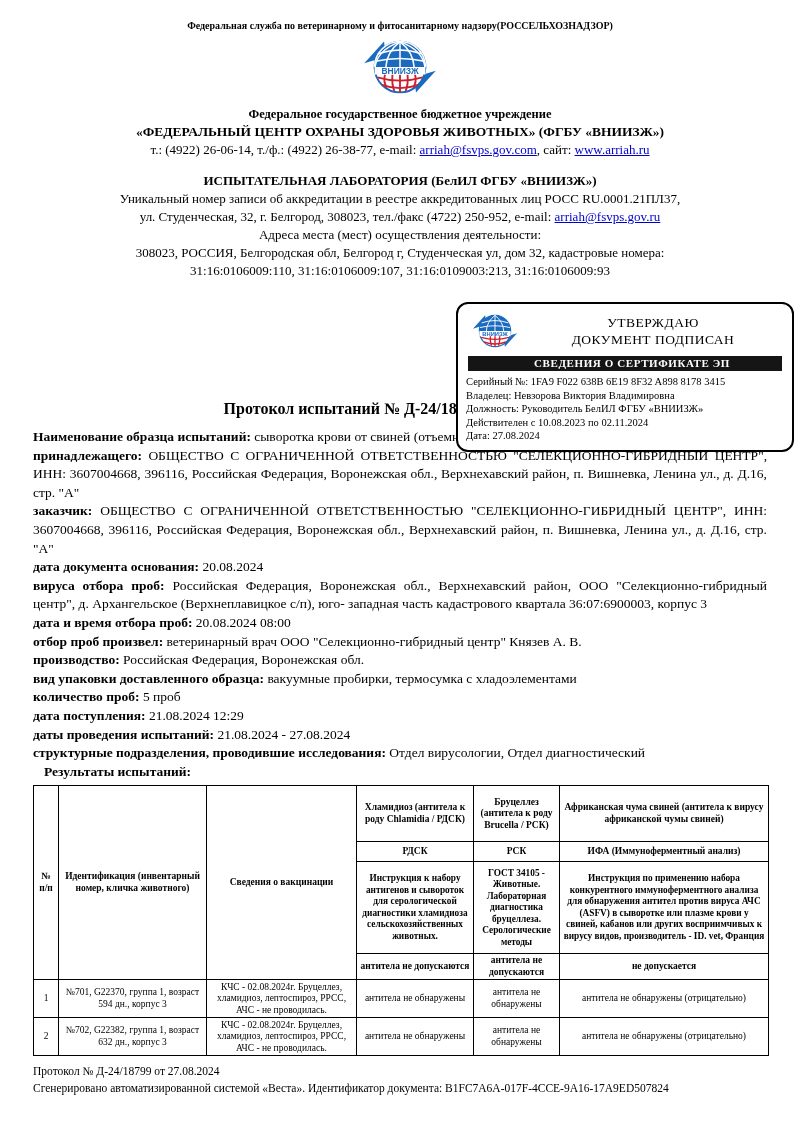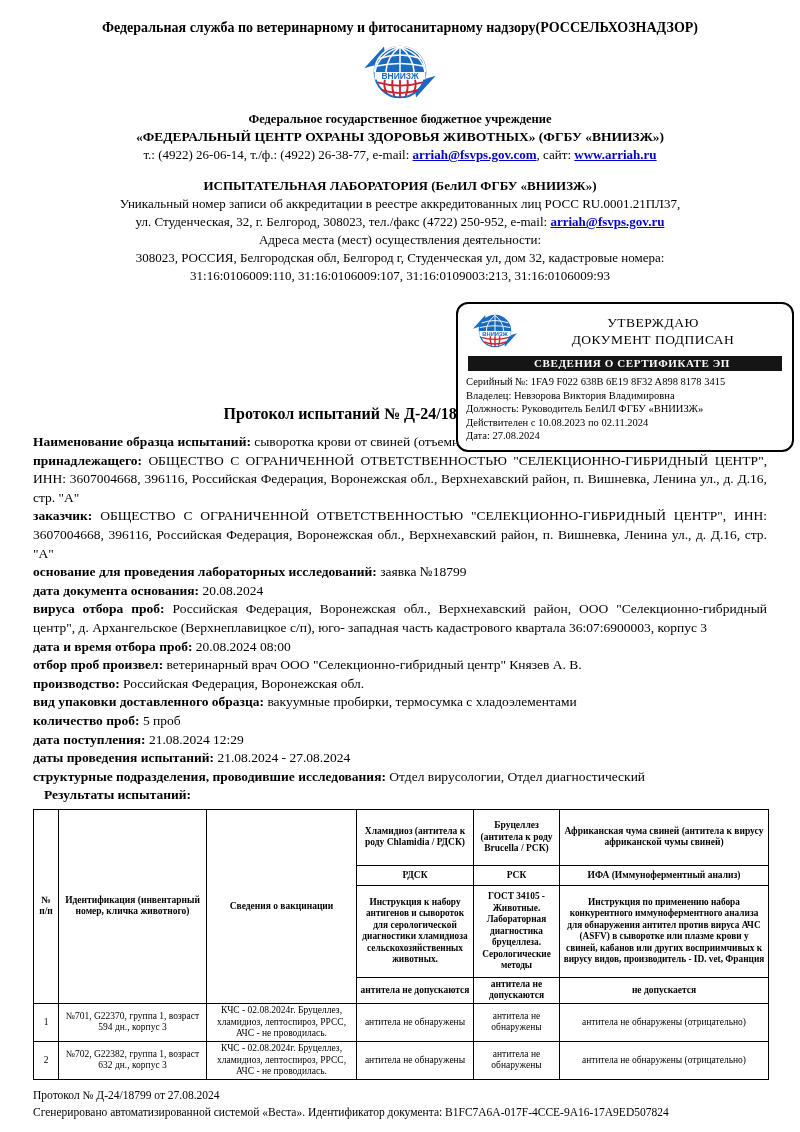--- a/index.html
+++ b/index.html
@@ -6,26 +6,26 @@
   html, body { margin: 0; padding: 0; }
   body {
     width: 800px; height: 1132px;
     background: #ffffff; color: #000;
     font-family: "Liberation Serif", "DejaVu Serif", serif;
     position: relative; overflow: hidden;
   }
   .page { padding: 20px 33px 0 33px; }
   .c { text-align: center; }
   .b { font-weight: bold; }
-  .hdr-agency { font-size: 14px; font-weight: bold; }
+  .hdr-agency { font-size: 10px; font-weight: bold; }
   .logo-wrap { text-align: center; margin: 4px 0 2px 0; }
   .hline { font-size: 13px; line-height: 18px; }
   .hline-sm { font-size: 12.5px; line-height: 18px; }
   .inst-name { font-size: 13.5px; }
-  a.doc-link { color: #0000cc; text-decoration: underline; cursor: pointer; font-weight: bold; }
+  a.doc-link { color: #0000cc; text-decoration: underline; cursor: pointer; }
   .lab-block { margin-top: 13px; }
   .stamp-space { height: 120px; position: relative; }
   .stamp {
     position: absolute; top: 302px; right: 6px; width: 338px;
     border: 2px solid #000; border-radius: 12px;
     background: #fff; padding: 6px 10px 7px 8px; z-index: 2;
   }
   .stamp-top { display: flex; align-items: center; }
   .stamp-logo { flex: 0 0 58px; }
   .stamp-head { flex: 1; text-align: center; font-size: 13.5px; line-height: 17px; letter-spacing: 0.5px; }
@@ -102,21 +102,20 @@
   </div>
 
   <div class="stamp-space"></div>
 
   <div class="doc-title">Протокол испытаний № Д-24/18799 от 27.08.2024</div>
 
   <div class="fields">
     <p class="field"><b>Наименование образца испытаний:</b> <span>сыворотка крови от свиней (отъемные свиноматки)</span></p>
     <p class="field"><b>принадлежащего:</b> <span>ОБЩЕСТВО С ОГРАНИЧЕННОЙ ОТВЕТСТВЕННОСТЬЮ "СЕЛЕКЦИОННО-ГИБРИДНЫЙ ЦЕНТР", ИНН: 3607004668, 396116, Российская Федерация, Воронежская обл., Верхнехавский район, п. Вишневка, Ленина ул., д. Д.16, стр. "А"</span></p>
     <p class="field"><b>заказчик:</b> <span>ОБЩЕСТВО С ОГРАНИЧЕННОЙ ОТВЕТСТВЕННОСТЬЮ "СЕЛЕКЦИОННО-ГИБРИДНЫЙ ЦЕНТР", ИНН: 3607004668, 396116, Российская Федерация, Воронежская обл., Верхнехавский район, п. Вишневка, Ленина ул., д. Д.16, стр. "А"</span></p>
-    <p class="field"><b>основание для проведения лабораторных исследований:</b> <span>заявка №18799</span></p>
     <p class="field"><b>дата документа основания:</b> <span>20.08.2024</span></p>
     <p class="field"><b>вируса отбора проб:</b> <span>Российская Федерация, Воронежская обл., Верхнехавский район, ООО "Селекционно-гибридный центр", д. Архангельское (Верхнеплавицкое с/п), юго- западная часть кадастрового квартала 36:07:6900003, корпус 3</span></p>
     <p class="field"><b>дата и время отбора проб:</b> <span>20.08.2024 08:00</span></p>
     <p class="field"><b>отбор проб произвел:</b> <span>ветеринарный врач ООО "Селекционно-гибридный центр" Князев А. В.</span></p>
     <p class="field"><b>производство:</b> <span>Российская Федерация, Воронежская обл.</span></p>
     <p class="field"><b>вид упаковки доставленного образца:</b> <span>вакуумные пробирки, термосумка с хладоэлементами</span></p>
     <p class="field"><b>количество проб:</b> <span>5 проб</span></p>
     <p class="field"><b>дата поступления:</b> <span>21.08.2024 12:29</span></p>
     <p class="field"><b>даты проведения испытаний:</b> <span>21.08.2024 - 27.08.2024</span></p>
     <p class="field"><b>структурные подразделения, проводившие исследования:</b> <span>Отдел вирусологии, Отдел диагностический</span></p>

